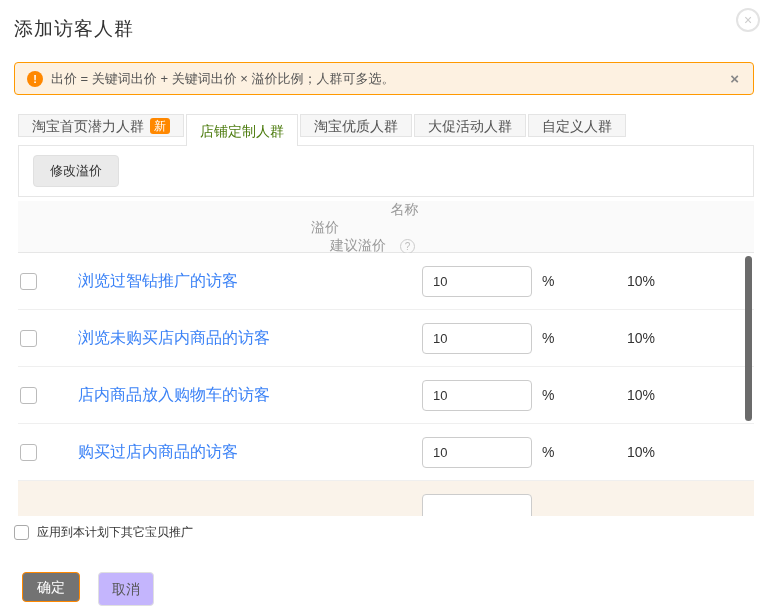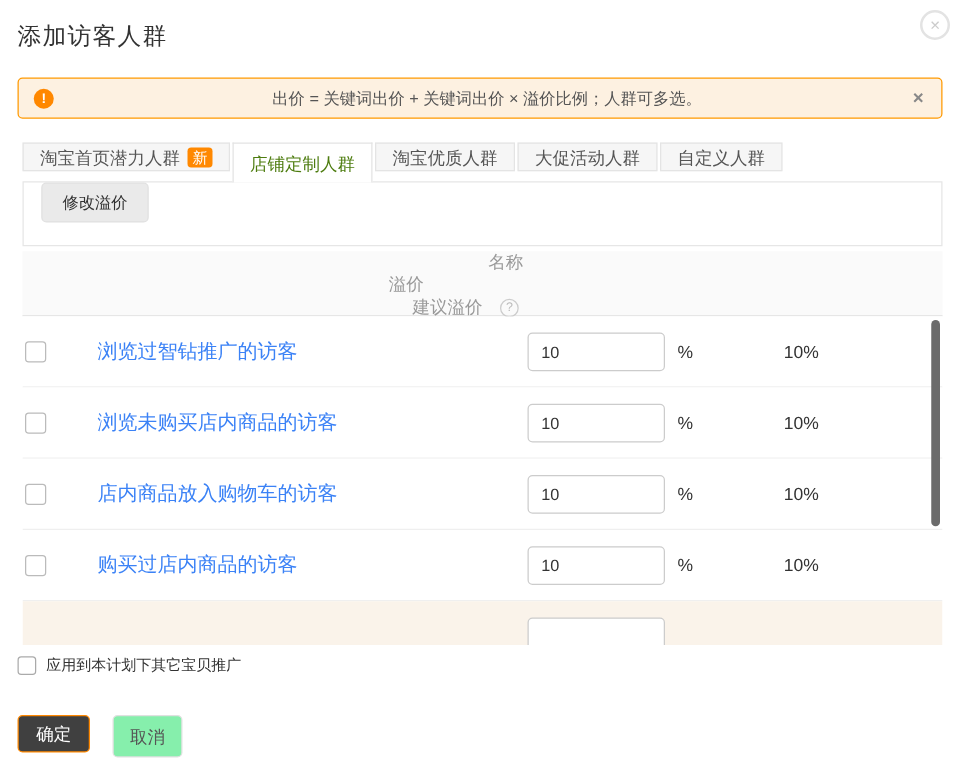--- a/index.html
+++ b/index.html
@@ -10,34 +10,34 @@
   
   .dlg-title { padding-top:16px; font-size:19px; font-weight:400; color:#333; letter-spacing:1px; }
   .dlg-close { position:absolute; top:8px; right:8px; width:24px; height:24px; border:2px solid #e3e3e3;
                border-radius:50%; color:#ccc; font-size:14px; line-height:20px; text-align:center; cursor:pointer; }
 
   
   .alert { margin-top:20px; height:33px; background:#fdf1e1; border:1px solid #f90; border-radius:4px;
            display:flex; align-items:center; padding:0 12px; font-size:13px; color:#555; }
   .alert-icon { width:16px; height:16px; background:#f80; border-radius:50%; color:#fff; font-size:11px;
                 font-weight:bold; text-align:center; line-height:16px; margin-right:8px; flex:0 0 16px; }
-  .alert-text { flex:1;text-align:center; }
+  .alert-text { flex:1; }
   .alert-close { color:#888; font-size:15px; font-weight:bold; cursor:pointer; padding:0 2px; }
 
   
   .tabs { display:flex; align-items:flex-start; height:31px; margin:19px 0 0 4px; position:relative; z-index:2; }
   .tab { height:23px; line-height:30px; padding:0 13px; background:#f6f6f6; border:1px solid #e4e4e4;
          margin-right:2px; font-size:14px; color:#555; cursor:pointer; white-space:nowrap; display:flex; align-items:center; }
   .tab.active { height:32px; background:#fff; border-bottom:none; color:#4d7c0f; }
   .badge { display:inline-block; background:#f80; color:#fff; font-size:12px; line-height:16px;
            padding:0 4px; border-radius:3px; margin-left:6px; }
 
   
   .panel { position:relative; z-index:1; margin-left:4px; height:52px; border:1px solid #e6e6e6;
-           display:flex; padding-left:14px; }
+           display:flex; align-items:center; padding-left:14px; }
   .btn-gray { background:#eaeaea; border:1px solid #e0e0e0; border-radius:4px; color:#333;
               font-size:13px; padding:0 16px; height:32px; line-height:30px; cursor:pointer;
               font-family:inherit; }
 
   
   .thead { margin:4px 0 0 4px; height:52px; background:#fafafa; border-bottom:1px solid #e6e6e6;
            display:flex; align-items:center; font-size:14px; color:#999;flex-direction:column; }
   .th-name { padding-left:37px; flex:1; }
   .th-premium { width:190px; padding-left:20px; display:flex; align-items:center; }
   .th-suggested { width:142px; padding-left:15px; display:flex; align-items:center;gap:8px; }
@@ -58,23 +58,23 @@
   .pct { margin-left:10px; font-size:14px; color:#333; }
   .cell-suggested { width:142px; padding-left:15px; font-size:14px; color:#333; }
 
   .scroll-thumb { position:absolute; top:3px; right:2px; width:7px; height:165px;
                   background:#6b6b6b; border-radius:4px; cursor:pointer; }
 
   
   .apply-row { margin-top:8px; display:flex; align-items:center; font-size:12px; color:#333; }
   .checkbox.small { width:15px; height:15px; margin:0 8px 0 0; border-color:#aaa; }
   .footer-btns { margin-top:31px; display:flex; gap:18px; }
-  .btn-primary { background:#404040; border:1px solid #f80; border-radius:4px; color:#fff; font-size:14px;
-                 padding:0 14px; height:30px; line-height:28px; cursor:pointer; font-family:inherit; }
-  .btn-cancel { background:#86efac; border:1px solid #e0e0e0; border-radius:4px; color:#555; font-size:14px;
+  .btn-primary { background:#737373; border:1px solid #f80; border-radius:4px; color:#fff; font-size:14px;
+                 padding:0 14px; height:30px; line-height:28px; cursor:pointer; font-family:inherit;margin-left:8px; }
+  .btn-cancel { background:#c4b5fd; border:1px solid #e0e0e0; border-radius:4px; color:#555; font-size:14px;
                 padding:0 13px; height:34px; line-height:28px; cursor:pointer; font-family:inherit; }
 </style>
 </head>
 <body>
 
 <div class="dialog">
 
   <div class="dlg-title">添加访客人群</div>
   <div class="dlg-close">×</div>
 

